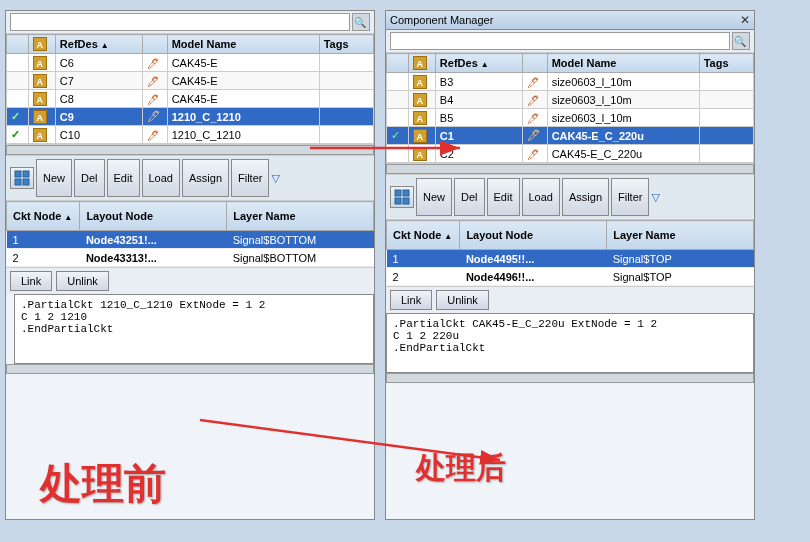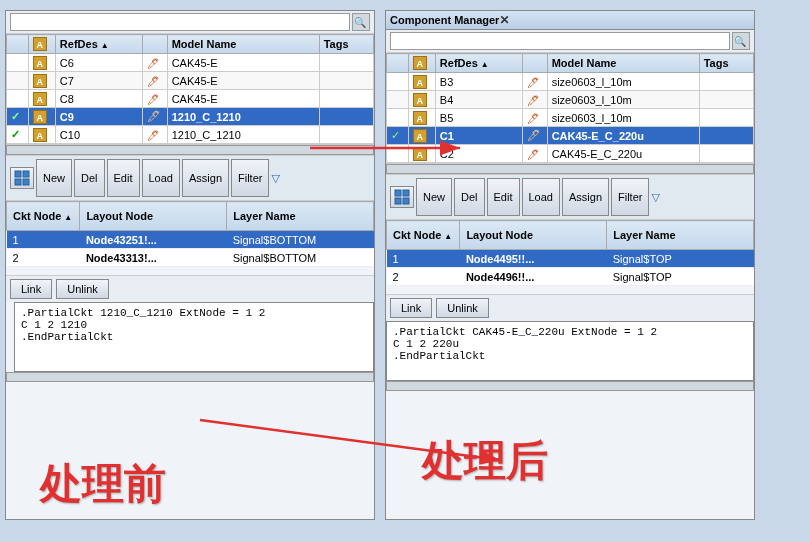--- a/index.html
+++ b/index.html
@@ -42,22 +42,22 @@
       flex-direction: column;
       position: relative;
     }
 
     .panel-titlebar {
       background: linear-gradient(to bottom, #d4e4f4, #b8cce4);
       border-bottom: 1px solid #888;
       padding: 2px 4px;
       display: flex;
       align-items: center;
-      justify-content: flex-start;
-      font-weight: bold;
+      justify-content: space-between;
+      font-weight: normal;
       font-size: 11px;
       color: #000;
     }
 
     .panel-titlebar .close-btn {
       cursor: pointer;
       font-size: 12px;
       color: #333;
     }
 
@@ -200,21 +200,20 @@
 
     .node-row-selected { background: #316ac5; color: white; }
     .node-row-selected td { color: white; }
 
     .link-bar {
       display: flex;
       padding: 3px 4px;
       gap: 4px;
       background: #e8eef4;
       border-top: 1px solid #ccc;
-      margin-top: 8px;
     }
 
     .link-btn {
       height: 20px;
       padding: 0 10px;
       background: linear-gradient(to bottom, #f0f4f8, #d0d8e4);
       border: 1px solid #888;
       cursor: pointer;
       font-size: 11px;
     }
@@ -525,21 +524,21 @@
     </div>
 
     <div class="text-panel" style="height:60px; flex: 0 0 60px;">
       <div style="white-space:pre; font-size:11px;">.PartialCkt CAK45-E_C_220u ExtNode = 1 2
 C 1 2 220u
 .EndPartialCkt</div>
     </div>
 
     <div class="scrollbar-h"></div>
 
-    <div class="chinese-label" style="bottom: 30px; left: 30px; font-size: 42px; margin-left: 6px;">处理后</div>
+    <div class="chinese-label" style="bottom: 30px; left: 30px; font-size: 30px;">处理后</div>
 
   </div>
 
   <svg class="arrow-overlay" width="810" height="542" style="position:absolute; top:0; left:0; pointer-events:none;">
 
     <defs>
       <marker id="arrowhead" markerWidth="8" markerHeight="6" refX="8" refY="3" orient="auto">
         <polygon points="0 0, 8 3, 0 6" fill="#e03030"></polygon>
       </marker>
     </defs>

